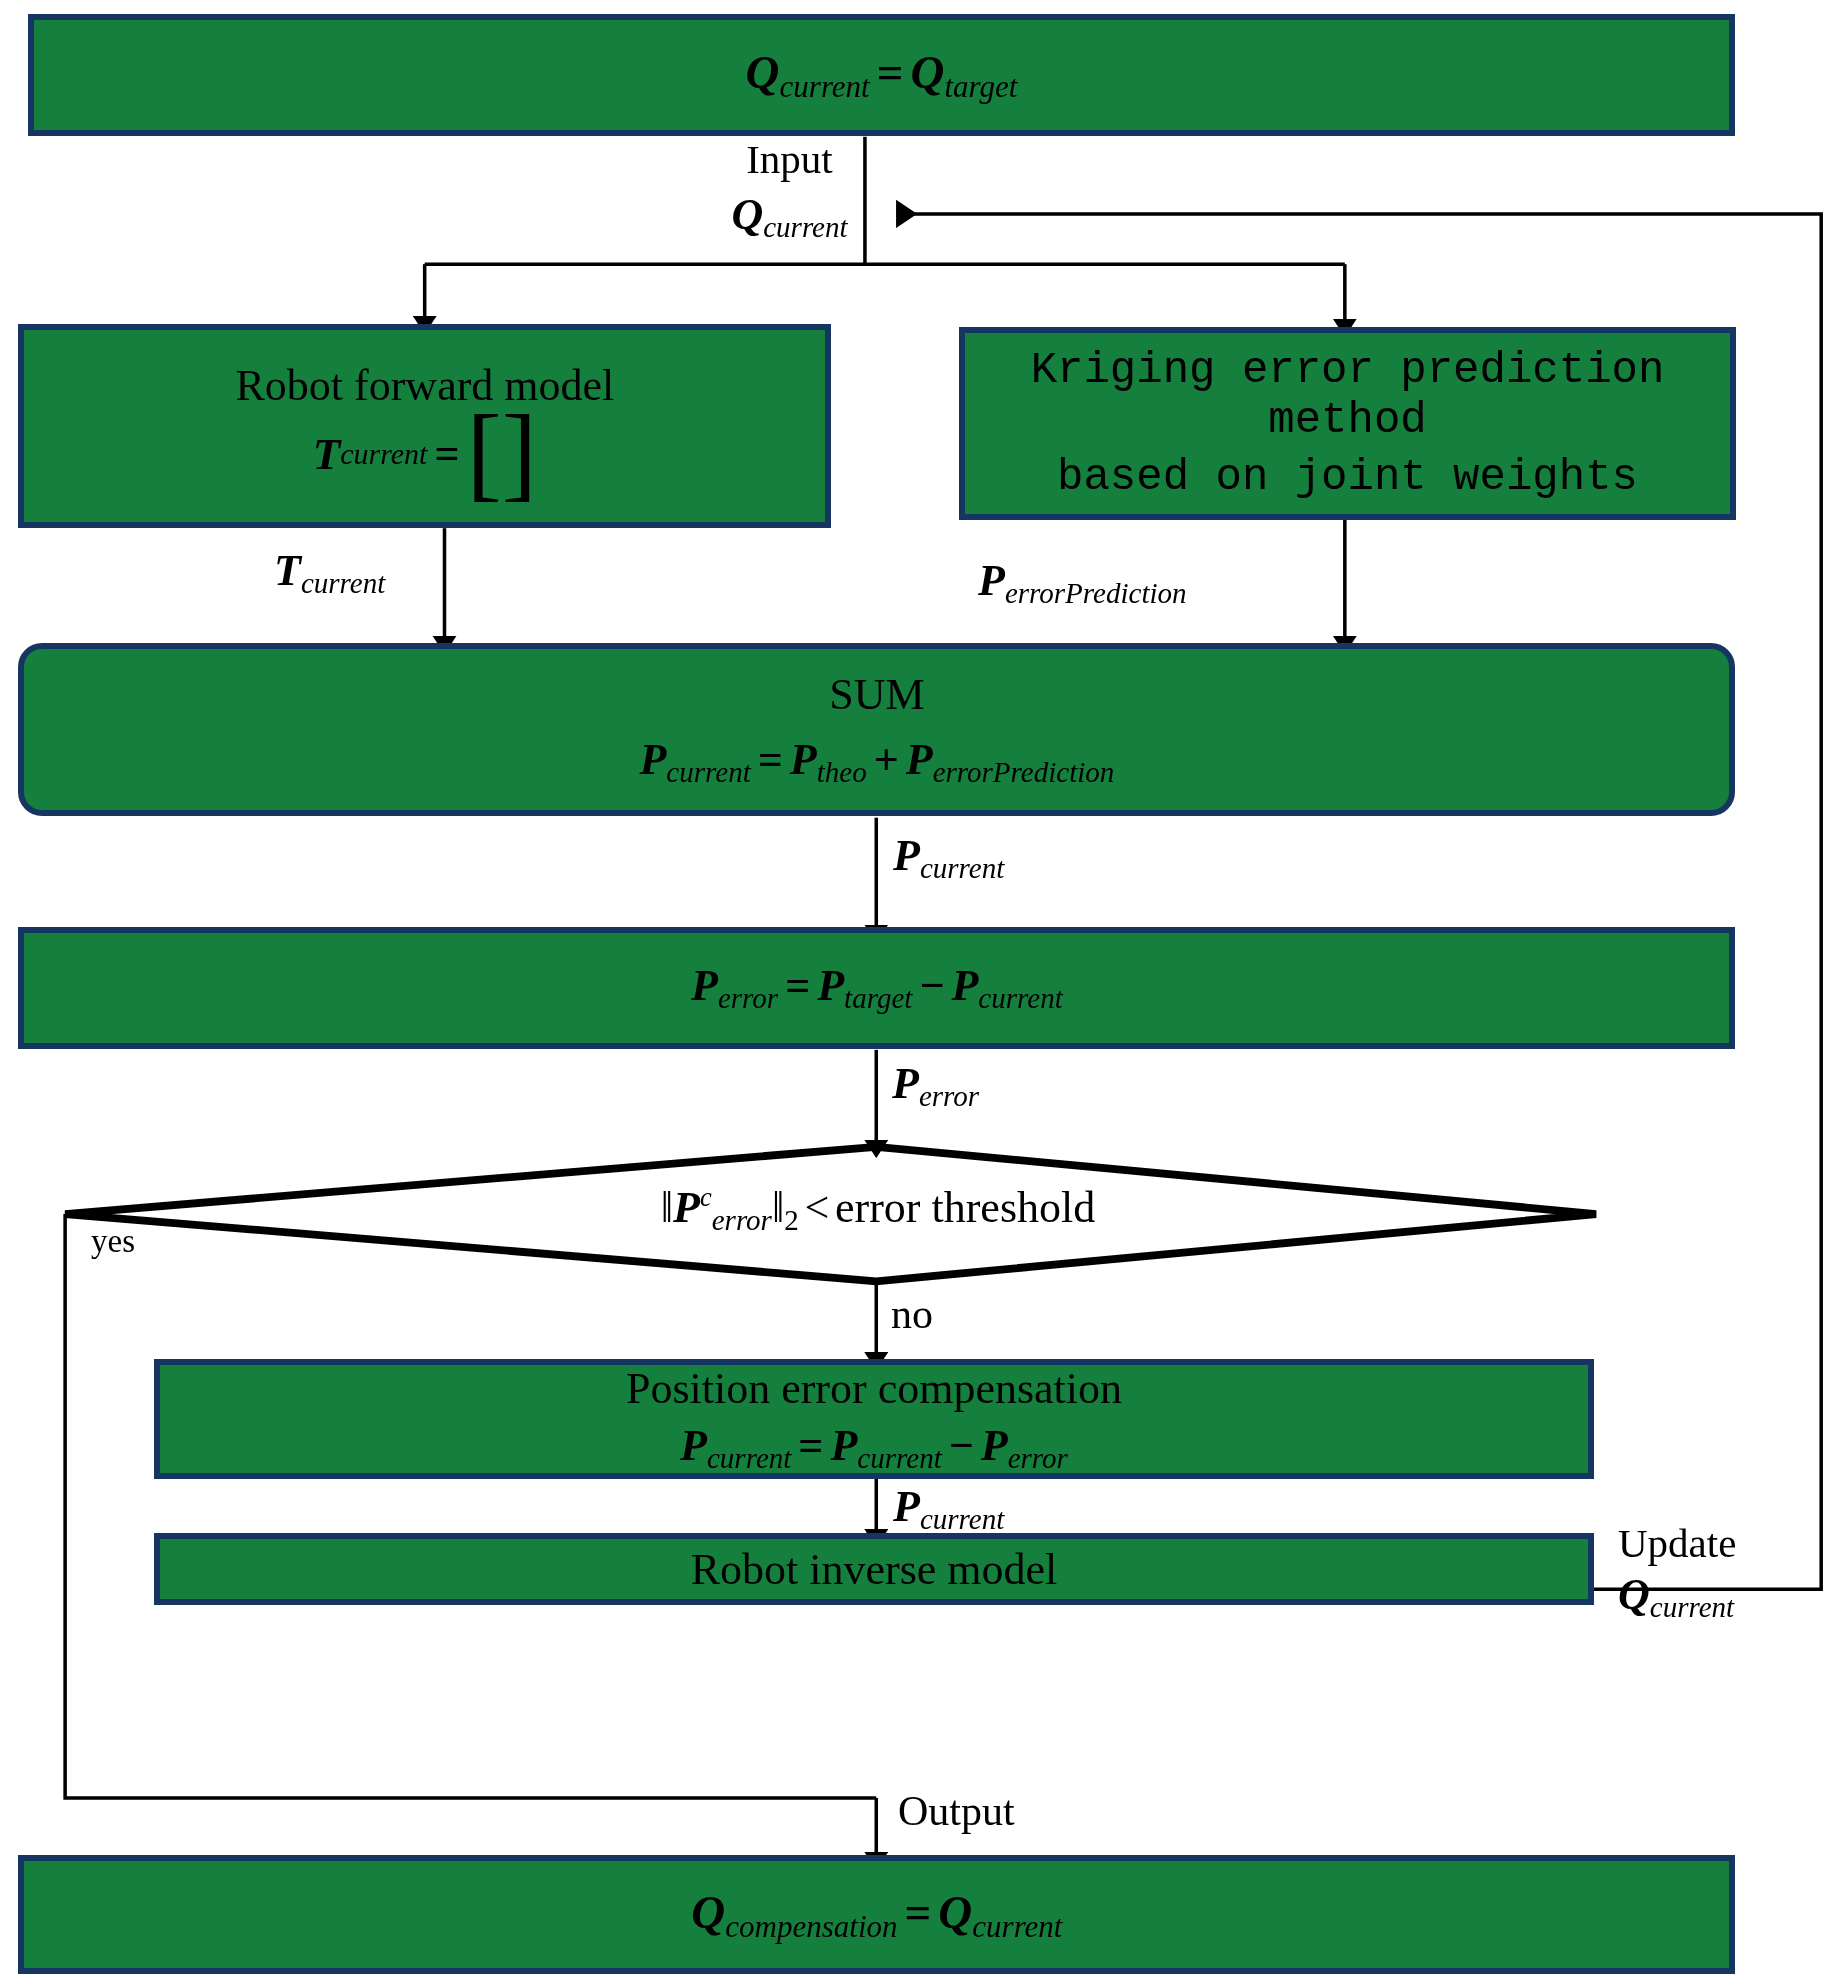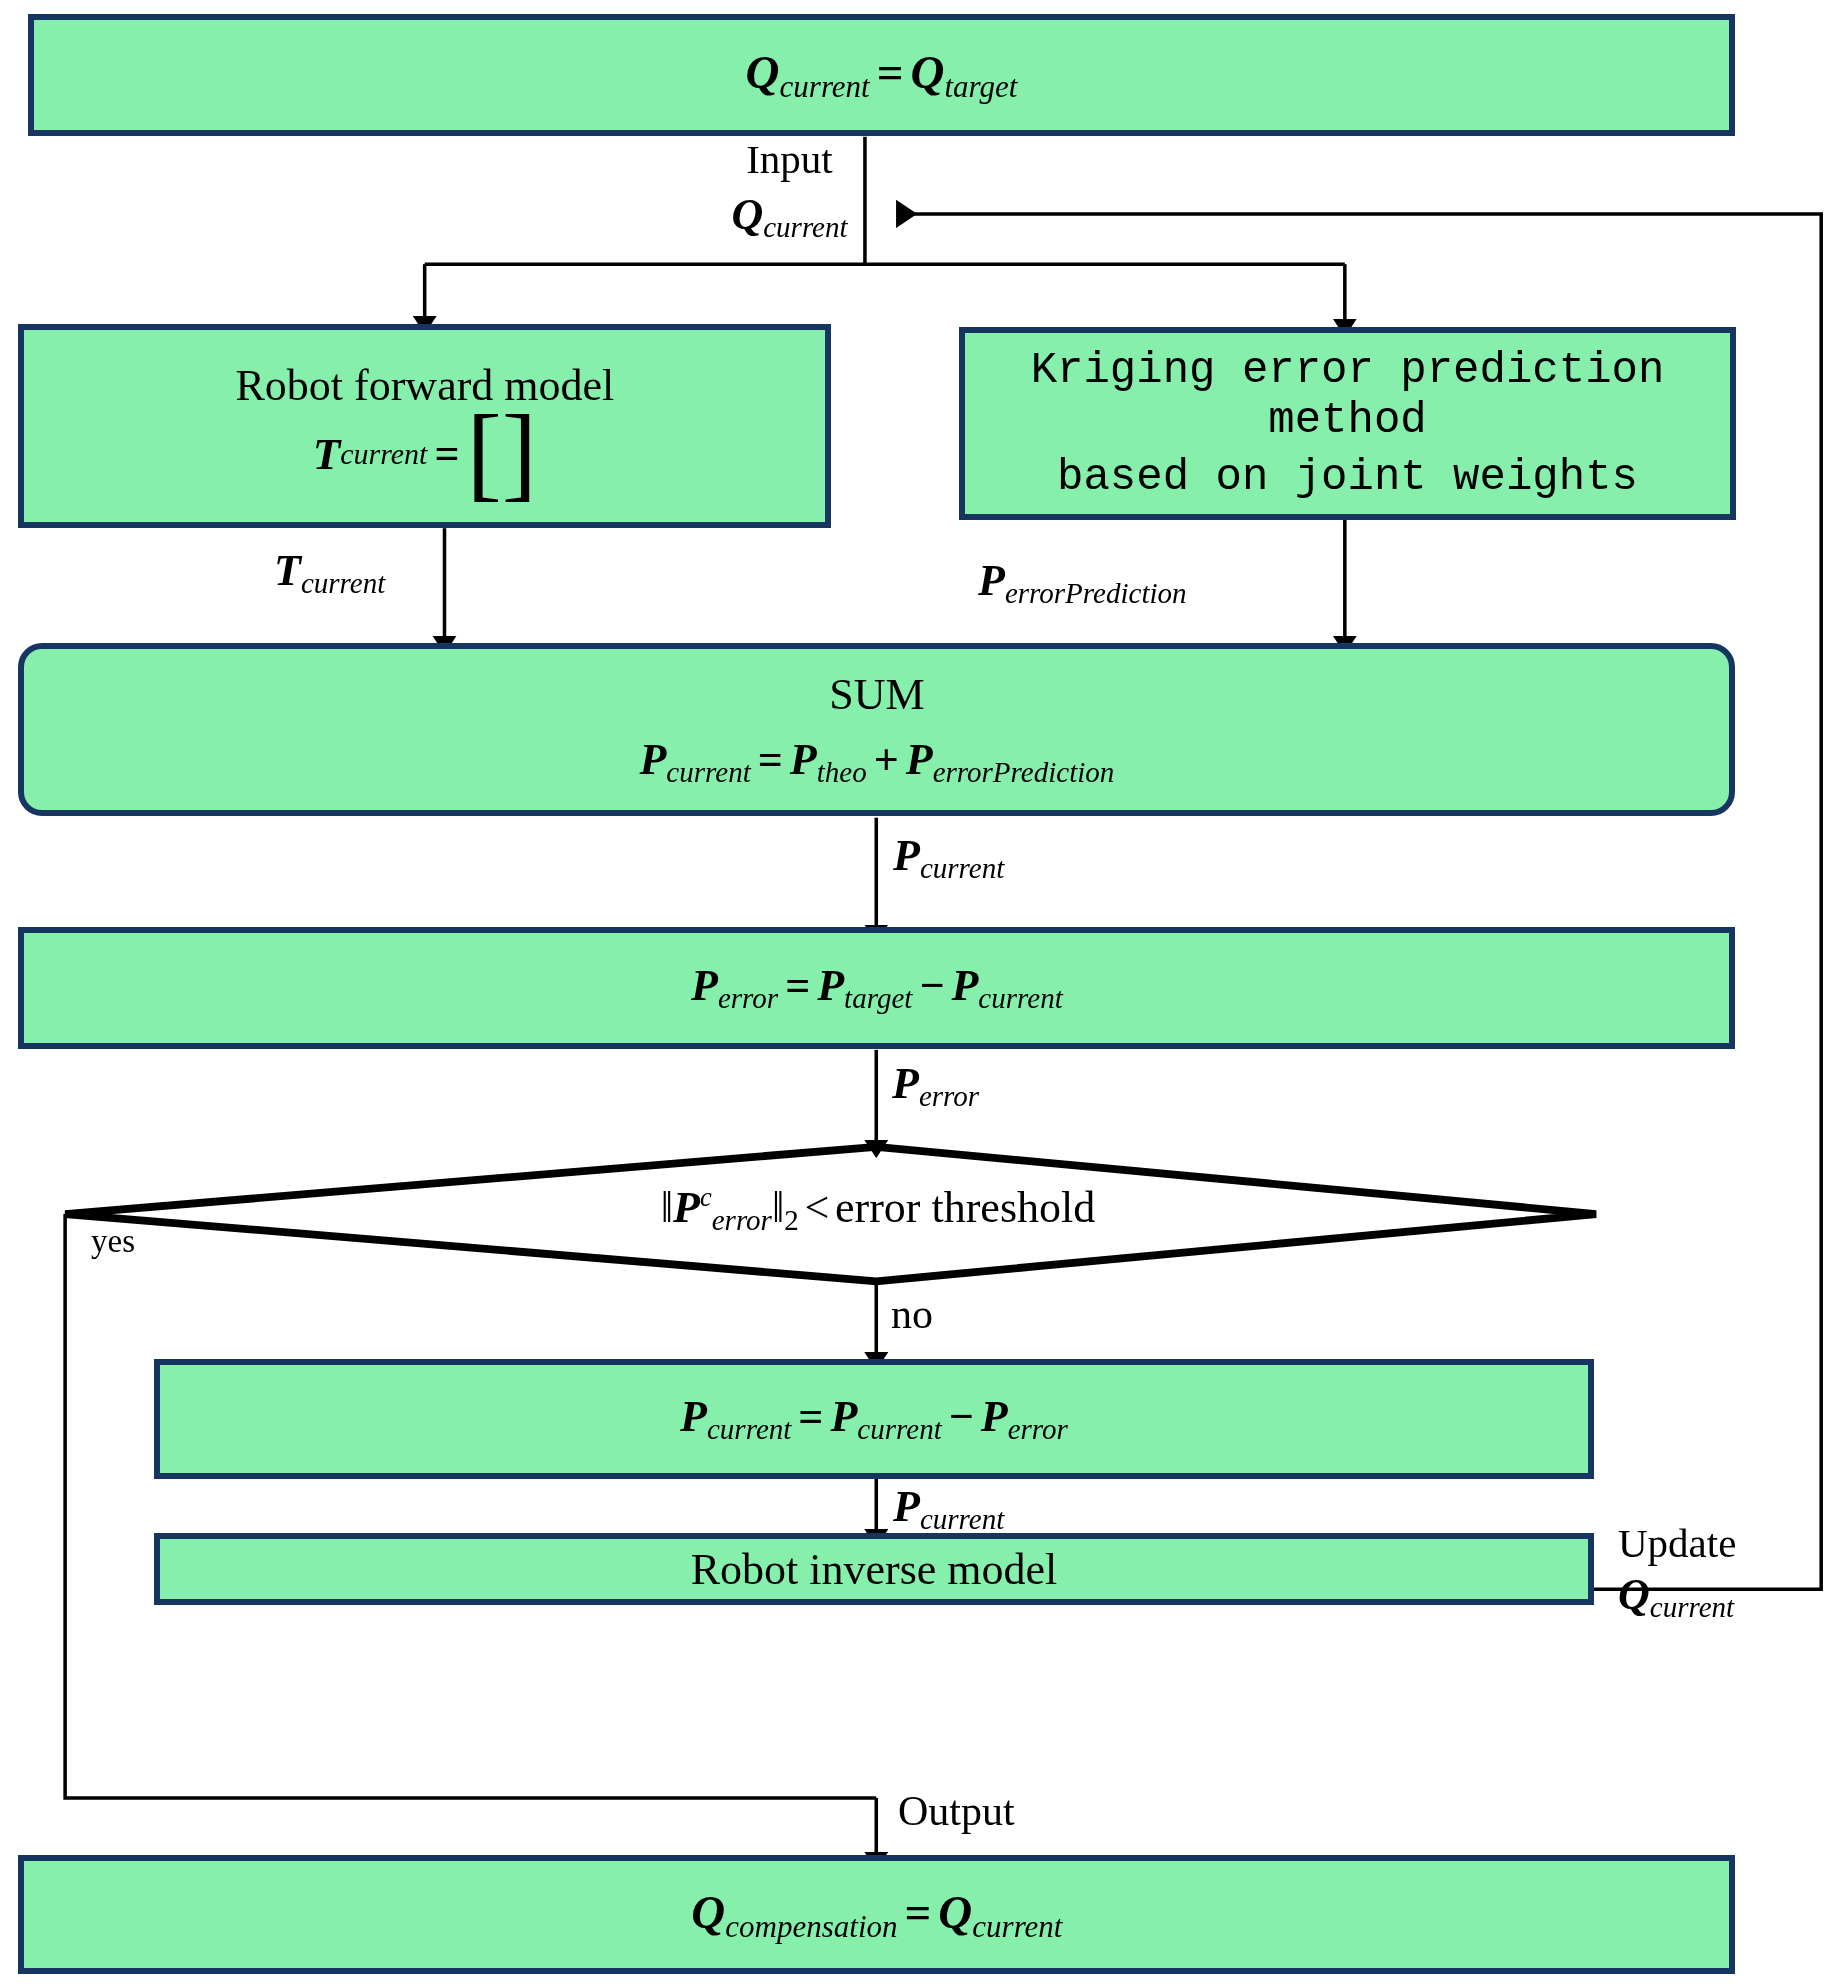--- a/index.html
+++ b/index.html
@@ -2,21 +2,21 @@
 <html style="font-size:11.3px"><head>
 <meta charset="utf-8">
 <style>
   html,body{margin:0;padding:0;background:#ffffff;}
   body{width:1841px;height:1985px;position:relative;overflow:hidden;
        font-family:"Liberation Serif","DejaVu Serif",serif;color:#000;}
 
   #stage{position:absolute;left:0;top:0;width:1841px;height:1985px;}
 
   
-  .pbox{position:absolute;box-sizing:border-box;background:#86efac;
+  .pbox{position:absolute;box-sizing:border-box;background:#15803d;
         border:6.4px solid #163560;display:flex;flex-direction:column;
         align-items:center;justify-content:center;text-align:center;}
 
   
   #wires{position:absolute;left:0;top:0;width:1841px;height:1985px;
          pointer-events:none;}
 
   
   .lbl{position:absolute;white-space:nowrap;line-height:1.0;}
 
@@ -155,20 +155,21 @@
 
   <div class="lbl" style="left:538px;top:1184px;font-size:44px;width:680px;text-align:center;">
     <span class="nb">‖</span><span class="mi">P</span><span class="sup">c</span><span class="sub">error</span><span class="nb">‖</span><span class="sub" style="font-style:normal;">2</span><span class="opn">&lt;</span><span class="plain">error threshold</span>
   </div>
 
   <div class="lbl plain" style="left:91px;top:1225px;font-size:33px;">yes</div>
 
   <div class="lbl plain" style="left:891px;top:1293px;font-size:42px;">no</div>
 
   <div class="pbox" style="left:154px;top:1359px;width:1440px;height:120px;">
+    <div class="title" style="margin-bottom:5.7px;">Position error compensation</div>
     <div class="eq">
       <span class="mi">P</span><span class="sub">current</span><span class="op">=</span><span class="mi">P</span><span class="sub">current</span><span class="op">−</span><span class="mi">P</span><span class="sub">error</span>
     </div>
   </div>
 
   <div class="lbl" style="left:893px;top:1485px;font-size:44px;">
     <span class="mi">P</span><span class="sub">current</span>
   </div>
 
   <div class="pbox" style="left:154px;top:1533px;width:1440px;height:72px;">

